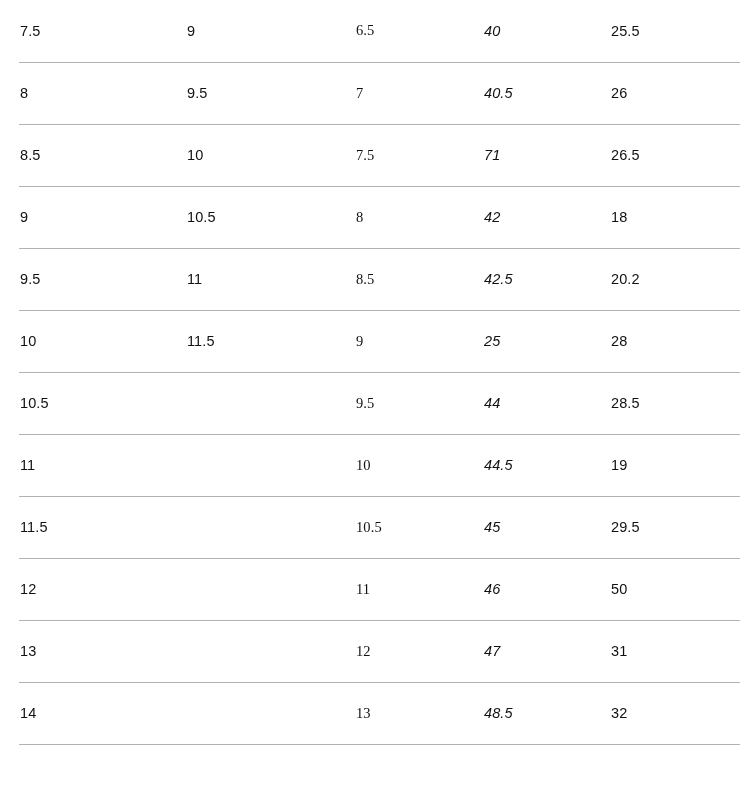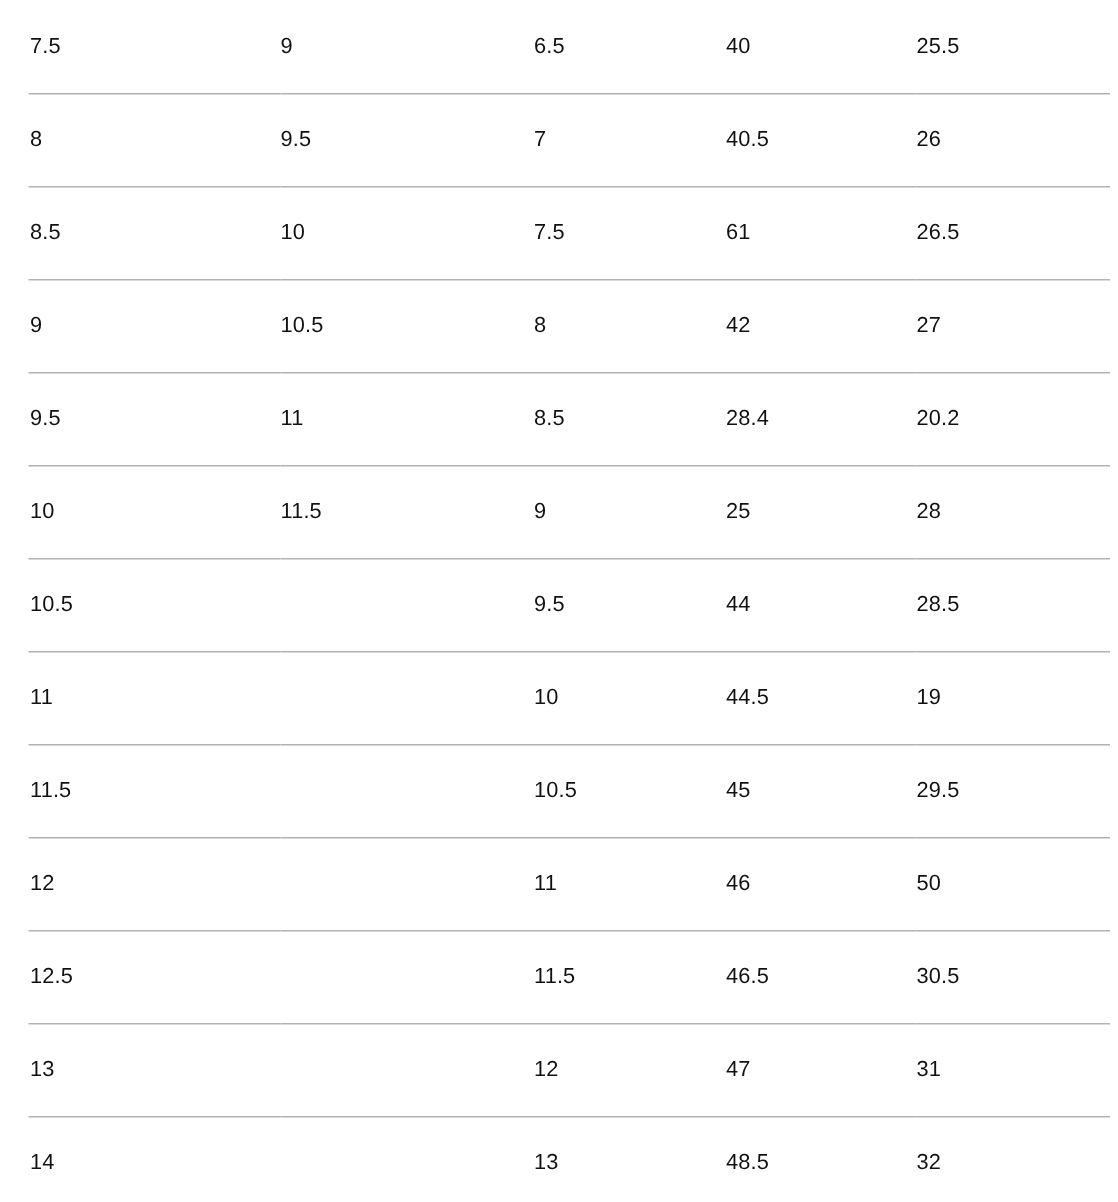--- a/index.html
+++ b/index.html
@@ -36,22 +36,22 @@
     border-bottom: 1px solid #b2b2b2;
     box-sizing: border-box;
     white-space: nowrap;
   }
   .size-row:last-child .size-cell {
     border-bottom: 1px solid #b2b2b2;
   }
   
   .col-0 { width: 187px; padding-left: 20px; }
   .col-1 { width: 169px; padding-left: 0px; }
-  .col-2 { width: 128px; padding-left: 0px; }
-  .col-3 { width: 127px; padding-left: 0px; }
+  .col-2 { width: 128px; padding-left: 0px; font-family: Liberation Serif, serif; }
+  .col-3 { width: 127px; padding-left: 0px; font-style: italic; }
   .col-4 { width: 114px; padding-left: 0px; }
 
   
   #size-table { position: relative; }
   .size-table-inner { margin-left: 19px; width: 721px; }
   .col-0 { width: 168px; padding-left: 1px; }
   .col-1 { width: 169px; }
   .col-2 { width: 128px; }
   .col-3 { width: 127px; }
   .col-4 { width: 129px; }
@@ -74,35 +74,35 @@
           <td class="size-cell col-0">8</td>
           <td class="size-cell col-1">9.5</td>
           <td class="size-cell col-2">7</td>
           <td class="size-cell col-3">40.5</td>
           <td class="size-cell col-4">26</td>
         </tr>
         <tr class="size-row">
           <td class="size-cell col-0">8.5</td>
           <td class="size-cell col-1">10</td>
           <td class="size-cell col-2">7.5</td>
-          <td class="size-cell col-3">61</td>
+          <td class="size-cell col-3">71</td>
           <td class="size-cell col-4">26.5</td>
         </tr>
         <tr class="size-row">
           <td class="size-cell col-0">9</td>
           <td class="size-cell col-1">10.5</td>
           <td class="size-cell col-2">8</td>
           <td class="size-cell col-3">42</td>
-          <td class="size-cell col-4">27</td>
+          <td class="size-cell col-4">18</td>
         </tr>
         <tr class="size-row">
           <td class="size-cell col-0">9.5</td>
           <td class="size-cell col-1">11</td>
           <td class="size-cell col-2">8.5</td>
-          <td class="size-cell col-3">28.4</td>
+          <td class="size-cell col-3">42.5</td>
           <td class="size-cell col-4">20.2</td>
         </tr>
         <tr class="size-row">
           <td class="size-cell col-0">10</td>
           <td class="size-cell col-1">11.5</td>
           <td class="size-cell col-2">9</td>
           <td class="size-cell col-3">25</td>
           <td class="size-cell col-4">28</td>
         </tr>
         <tr class="size-row">
@@ -127,27 +127,20 @@
           <td class="size-cell col-4">29.5</td>
         </tr>
         <tr class="size-row">
           <td class="size-cell col-0">12</td>
           <td class="size-cell col-1 empty-cell"></td>
           <td class="size-cell col-2">11</td>
           <td class="size-cell col-3">46</td>
           <td class="size-cell col-4">50</td>
         </tr>
         <tr class="size-row">
-          <td class="size-cell col-0">12.5</td>
-          <td class="size-cell col-1 empty-cell"></td>
-          <td class="size-cell col-2">11.5</td>
-          <td class="size-cell col-3">46.5</td>
-          <td class="size-cell col-4">30.5</td>
-        </tr>
-        <tr class="size-row">
           <td class="size-cell col-0">13</td>
           <td class="size-cell col-1 empty-cell"></td>
           <td class="size-cell col-2">12</td>
           <td class="size-cell col-3">47</td>
           <td class="size-cell col-4">31</td>
         </tr>
         <tr class="size-row">
           <td class="size-cell col-0">14</td>
           <td class="size-cell col-1 empty-cell"></td>
           <td class="size-cell col-2">13</td>

